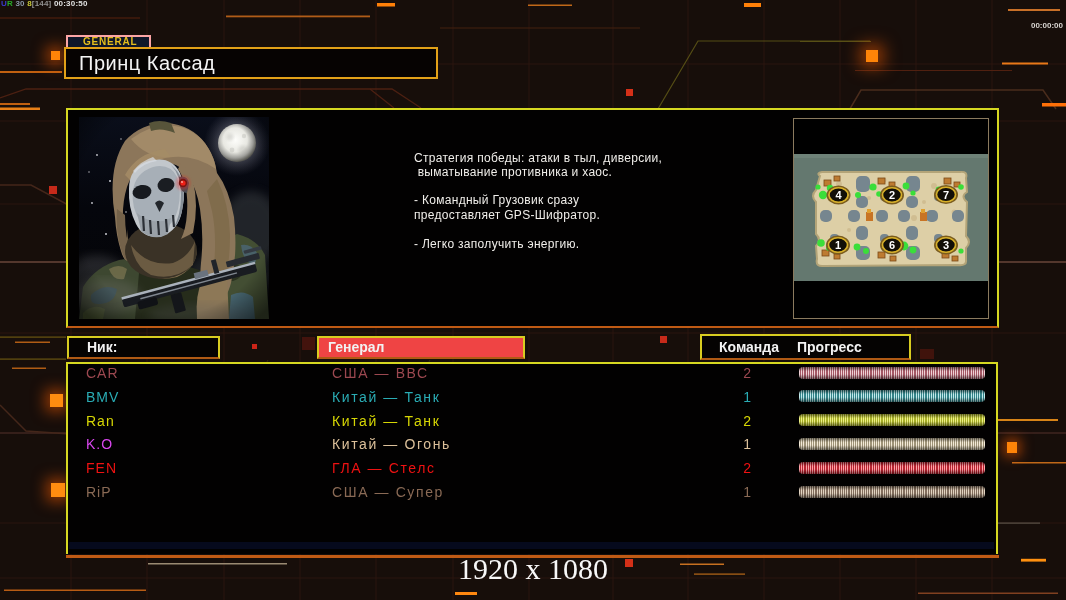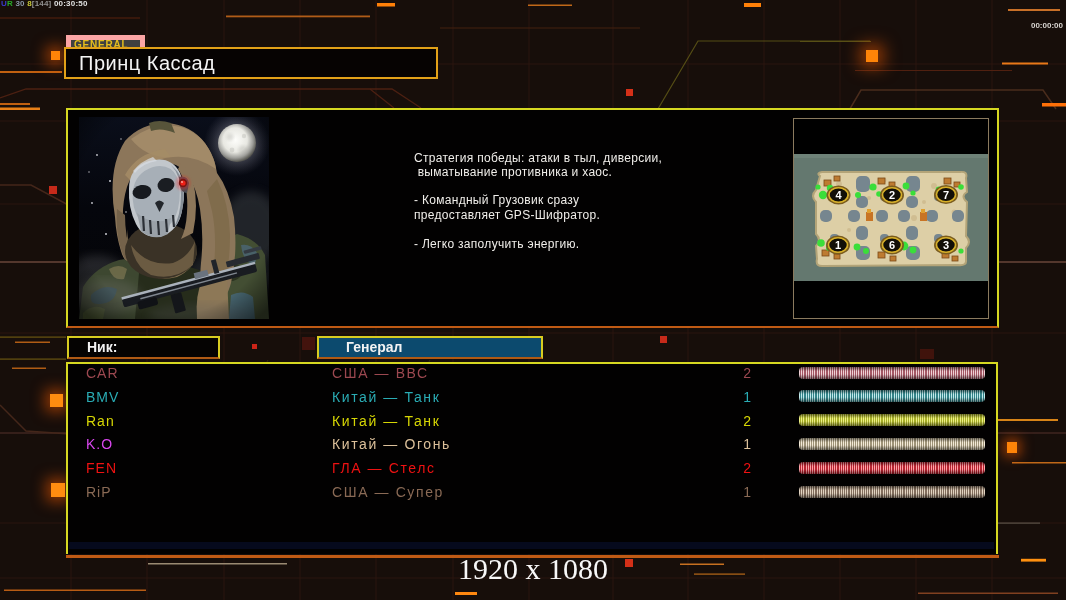--- a/index.html
+++ b/index.html
@@ -115,21 +115,21 @@
 <div class="sq" style="left:625px;top:559px;width:8px;height:8px;background:#d43018"></div>
 
 <div class="sq" style="left:302px;top:337px;width:13px;height:13px;background:rgba(140,28,18,0.38)"></div>
 
 <div class="sq" style="left:920px;top:349px;width:14px;height:10px;background:rgba(140,28,18,0.35)"></div>
 
 <div class="abs" style="left:1px;top:0px;font-size:8px;font-weight:bold;letter-spacing:0.2px;color:#ddd;white-space:pre;line-height:8px;"><span style="color:#3a3acc">U</span><span style="color:#28a828">R</span> <span style="color:#8a98aa">30</span> <span style="color:#c8c838">8</span><span style="color:#909090">[144]</span> <span style="color:#e0e0e0">00:30:50</span></div>
 
 <div class="abs" style="right:3px;top:1px;font-size:8px;font-weight:bold;color:#d8d4d0;line-height:9px;margin-top:20px;">00:00:00</div>
 
-<div class="abs" style="left:66px;top:35px;width:66px;height:10px;background:#404040;border:5px solid #fca5a5;color:#e4bd1c;font-size:10px;font-weight:bold;letter-spacing:0.8px;line-height:10px;padding-left:3px;">GENERAL</div>
+<div class="abs" style="left:66px;top:35px;width:66px;height:10px;background:#0f172a;border:2px solid #fca5a5;color:#e4bd1c;font-size:10px;font-weight:bold;letter-spacing:0.8px;line-height:10px;padding-left:15px;">GENERAL</div>
 
 <div class="abs" style="left:64px;top:47px;width:370px;height:28px;background:#060302;border:2px solid #e2a118;"></div>
 
 <div class="abs" style="left:79px;top:52px;font-size:20px;color:#f4f4f4;letter-spacing:0.5px;">Принц Кассад</div>
 
 <div class="abs" style="left:66px;top:108px;width:929px;height:216px;background:#020101;border:2.5px solid #d6d821;border-bottom-color:#c05a14;"></div>
 
 <svg class="abs" width="190" height="202" viewBox="0 0 190 202" style="left:79px;top:117px;">
   <defs>
     <radialGradient id="moong" cx="45%" cy="42%" r="58%">
@@ -388,22 +388,23 @@
     <g transform="translate(152,91)">
       <ellipse cx="0" cy="0" rx="11" ry="8.6" fill="none" stroke="#7a5c1e" stroke-width="2"></ellipse>
       <ellipse cx="0" cy="0" rx="9.5" ry="7.2" fill="#120f08" stroke="#d8b028" stroke-width="1.6"></ellipse>
       <text x="0" y="4" text-anchor="middle" font-family="Liberation Sans" font-size="11" font-weight="bold" fill="#fff">3</text>
     </g>
   </g>
 </svg>
 
 <div class="abs" style="left:67px;top:336px;width:131px;height:19px;background:#050302;border:2px solid #d8cc20;border-bottom-color:#b05a14;color:#f2f2f2;font-size:14px;font-weight:bold;line-height:19px;padding-left:18px;">Ник:</div>
 
-<div class="abs" style="left:317px;top:336px;width:195px;height:19px;background:#0c4a6e;border:2px solid #d8cc20;border-bottom-color:#b05a14;color:#f2f2f2;font-size:14px;font-weight:bold;line-height:19px;padding-left:27px;">Генерал</div>
-
+<div class="abs" style="left:317px;top:336px;width:195px;height:19px;background:#ef4444;border:2px solid #d8cc20;border-bottom-color:#b05a14;color:#f2f2f2;font-size:14px;font-weight:bold;line-height:19px;padding-left:9px;">Генерал</div>
+
+<div class="abs" style="left:700px;top:334px;width:207px;height:22px;background:#050302;border:2px solid #d8cc20;border-bottom-color:#b05a14;color:#f2f2f2;font-size:14px;font-weight:bold;line-height:22px;"><span style="margin-left:17px;">Команда</span><span style="margin-left:18px;">Прогресс</span></div>
 
 <div class="abs" style="left:66px;top:362px;width:928px;height:190px;background:#020101;border:2.5px solid #d6d821;border-bottom:none;"></div>
 
 <div class="abs" style="left:69px;top:542px;width:925px;height:7px;background:#0a1130;opacity:0.6;"></div>
 
 <div class="abs" style="left:66px;top:555px;width:933px;height:2.5px;background:#c05a14;"></div>
 
 <div class="abs" style="left:86px;top:365.0px;font-size:14px;letter-spacing:1px;color:#9c4850">CAR</div>
 
 <div class="abs" style="left:332px;top:365.0px;font-size:14px;letter-spacing:1.6px;color:#9c4850">США — ВВС</div>

